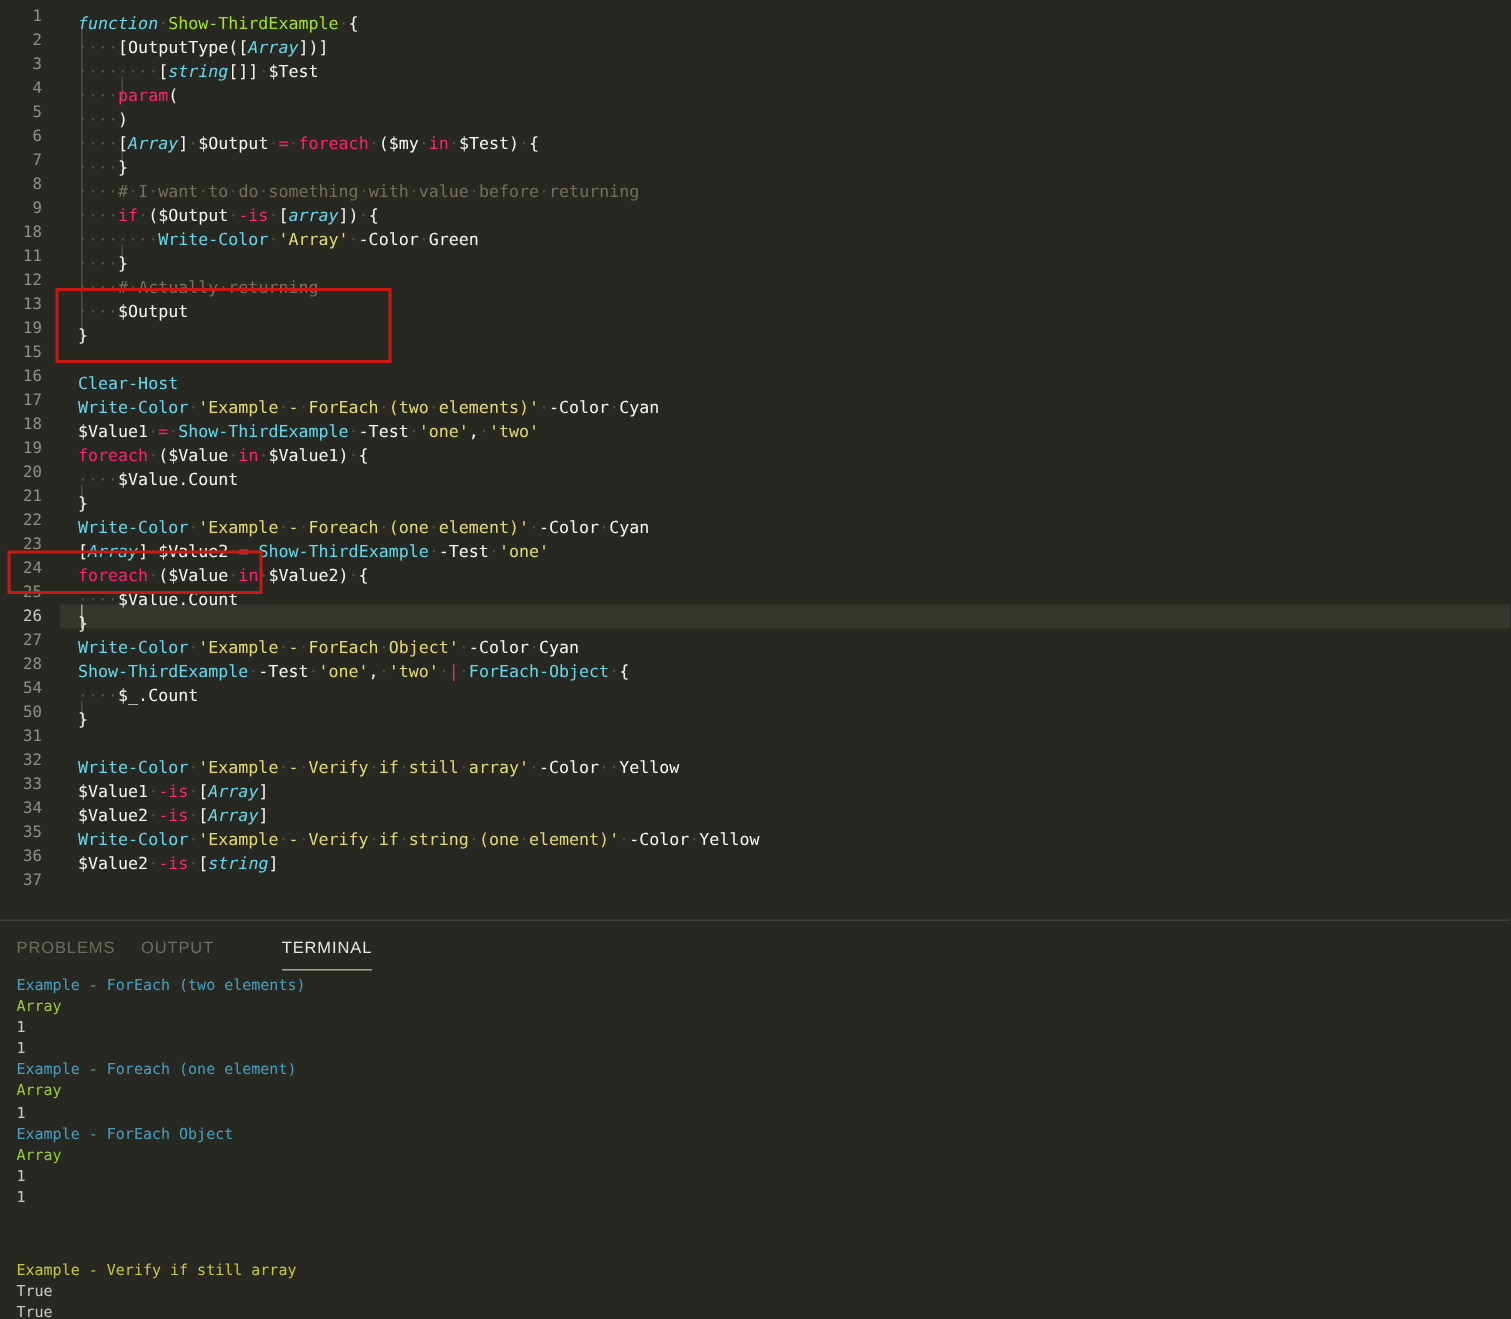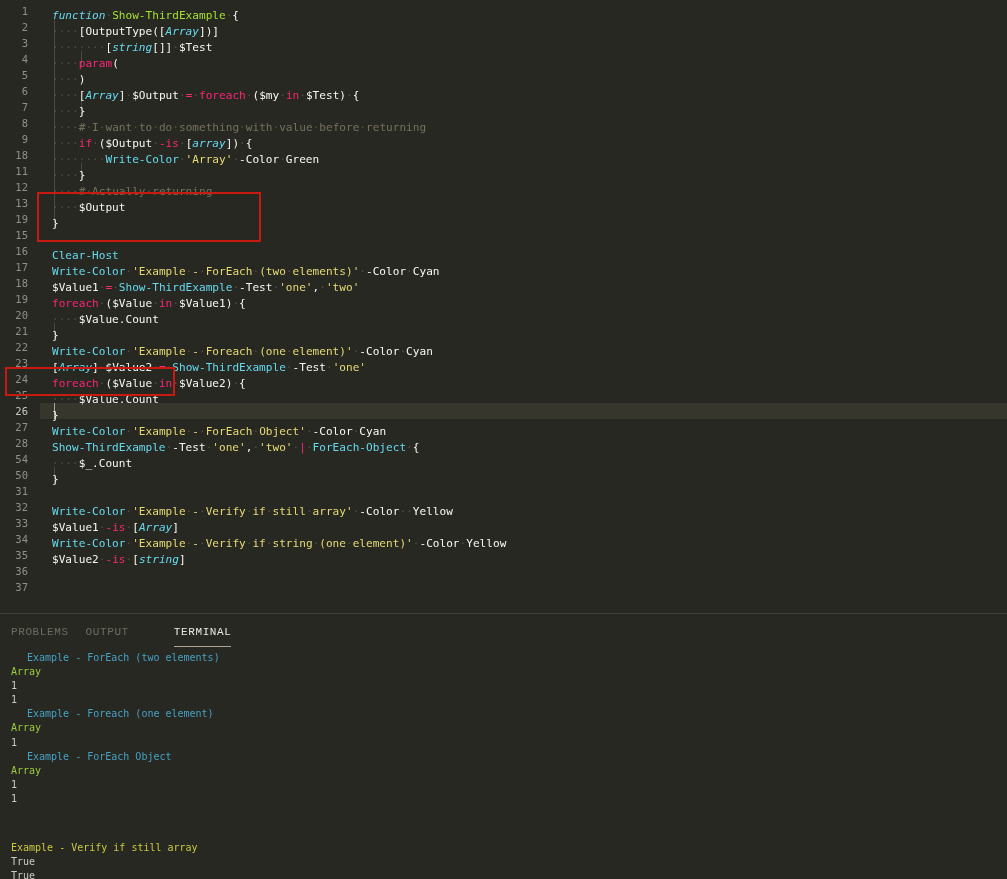--- a/index.html
+++ b/index.html
@@ -24,26 +24,26 @@
   .wsd{color:#514F45;}
   .band{position:absolute;left:40px;right:0;height:16px;background:#36362C;z-index:1;}
   .guide{position:absolute;width:1px;background:#4A4A41;z-index:1;}
   .guide.active{background:#ABA99B;}
   .redbox{position:absolute;border:2px solid #C81A12;z-index:5;background:transparent;}
 
   
   .panel{position:absolute;left:0;top:613px;width:1007px;bottom:0;
          border-top:1px solid #3F3F38;box-sizing:border-box;}
   .tabs{display:flex;gap:17px;padding:12px 12px 0 11px;
-        font-family:Liberation Mono, monospace;font-size:11px;letter-spacing:0.6px;}
+        font-family:Liberation Sans, sans-serif;font-size:11px;letter-spacing:0.6px;}
   .tab{color:#6C6C60;padding-bottom:8px;border-bottom:1px solid transparent;cursor:pointer;}
   .tab.active{color:#E8E8E4;border-bottom-color:#AAA494;margin-left:28px;}
   .term{position:absolute;left:11px;top:37px;right:0;bottom:0;}
   .tl{height:14.1px;line-height:14.1px;white-space:pre;font-size:10px;}
-  .t-cyan{color:#46A0C3;margin-left:16px;}
+  .t-cyan{color:#46A0C3;}
   .t-green{color:#9CCB3B;}
   .t-yellow{color:#C9C93E;margin-top:35px;}
   .t-fg{color:#CBCBC5;}
   .cursorblk{display:inline-block;width:6px;height:11px;background:#A9A9A3;
              vertical-align:middle;margin-left:6px;}
 </style>
 </head>
 <body>
 
 <div id="app">
@@ -125,20 +125,21 @@
         <div class="cl"><span class="kw">foreach</span><span class="wsd">·</span><span class="pl">($Value</span><span class="wsd">·</span><span class="kw">in</span><span class="wsd">·</span><span class="pl">$Value2)</span><span class="wsd">·</span><span class="pl">{</span></div>
         <div class="cl"><span class="wsd">····</span><span class="pl">$Value.Count</span></div>
         <div class="cl"><span class="pl">}</span></div>
         <div class="cl"><span class="fn">Write-Color</span><span class="wsd">·</span><span class="str">'Example</span><span class="wsd">·</span><span class="str">-</span><span class="wsd">·</span><span class="str">ForEach</span><span class="wsd">·</span><span class="str">Object'</span><span class="wsd">·</span><span class="pl">-Color</span><span class="wsd">·</span><span class="pl">Cyan</span></div>
         <div class="cl"><span class="fn">Show-ThirdExample</span><span class="wsd">·</span><span class="pl">-Test</span><span class="wsd">·</span><span class="str">'one'</span><span class="pl">,</span><span class="wsd">·</span><span class="str">'two'</span><span class="wsd">·</span><span class="kw">|</span><span class="wsd">·</span><span class="fn">ForEach-Object</span><span class="wsd">·</span><span class="pl">{</span></div>
         <div class="cl"><span class="wsd">····</span><span class="pl">$_.Count</span></div>
         <div class="cl"><span class="pl">}</span></div>
         <div class="cl"></div>
         <div class="cl"><span class="fn">Write-Color</span><span class="wsd">·</span><span class="str">'Example</span><span class="wsd">·</span><span class="str">-</span><span class="wsd">·</span><span class="str">Verify</span><span class="wsd">·</span><span class="str">if</span><span class="wsd">·</span><span class="str">still</span><span class="wsd">·</span><span class="str">array'</span><span class="wsd">·</span><span class="pl">-Color</span><span class="wsd">··</span><span class="pl">Yellow</span></div>
         <div class="cl"><span class="pl">$Value1</span><span class="wsd">·</span><span class="kw">-is</span><span class="wsd">·</span><span class="pl">[</span><span class="tyi">Array</span><span class="pl">]</span></div>
+        <div class="cl"><span class="pl">$Value2</span><span class="wsd">·</span><span class="kw">-is</span><span class="wsd">·</span><span class="pl">[</span><span class="tyi">Array</span><span class="pl">]</span></div>
         <div class="cl"><span class="fn">Write-Color</span><span class="wsd">·</span><span class="str">'Example</span><span class="wsd">·</span><span class="str">-</span><span class="wsd">·</span><span class="str">Verify</span><span class="wsd">·</span><span class="str">if</span><span class="wsd">·</span><span class="str">string</span><span class="wsd">·</span><span class="str">(one</span><span class="wsd">·</span><span class="str">element)'</span><span class="wsd">·</span><span class="pl">-Color</span><span class="wsd">·</span><span class="pl">Yellow</span></div>
         <div class="cl"><span class="pl">$Value2</span><span class="wsd">·</span><span class="kw">-is</span><span class="wsd">·</span><span class="pl">[</span><span class="tyi">string</span><span class="pl">]</span></div>
       </div>
     <div id="annos">
         <div class="redbox" style="left: 37px; top: 192px; width: 220px; height: 46px;"></div>
         <div class="redbox" style="left: 5px; top: 367px; width: 166px; height: 25px;"></div>
       </div>
   </div>
 
   <div class="panel">

